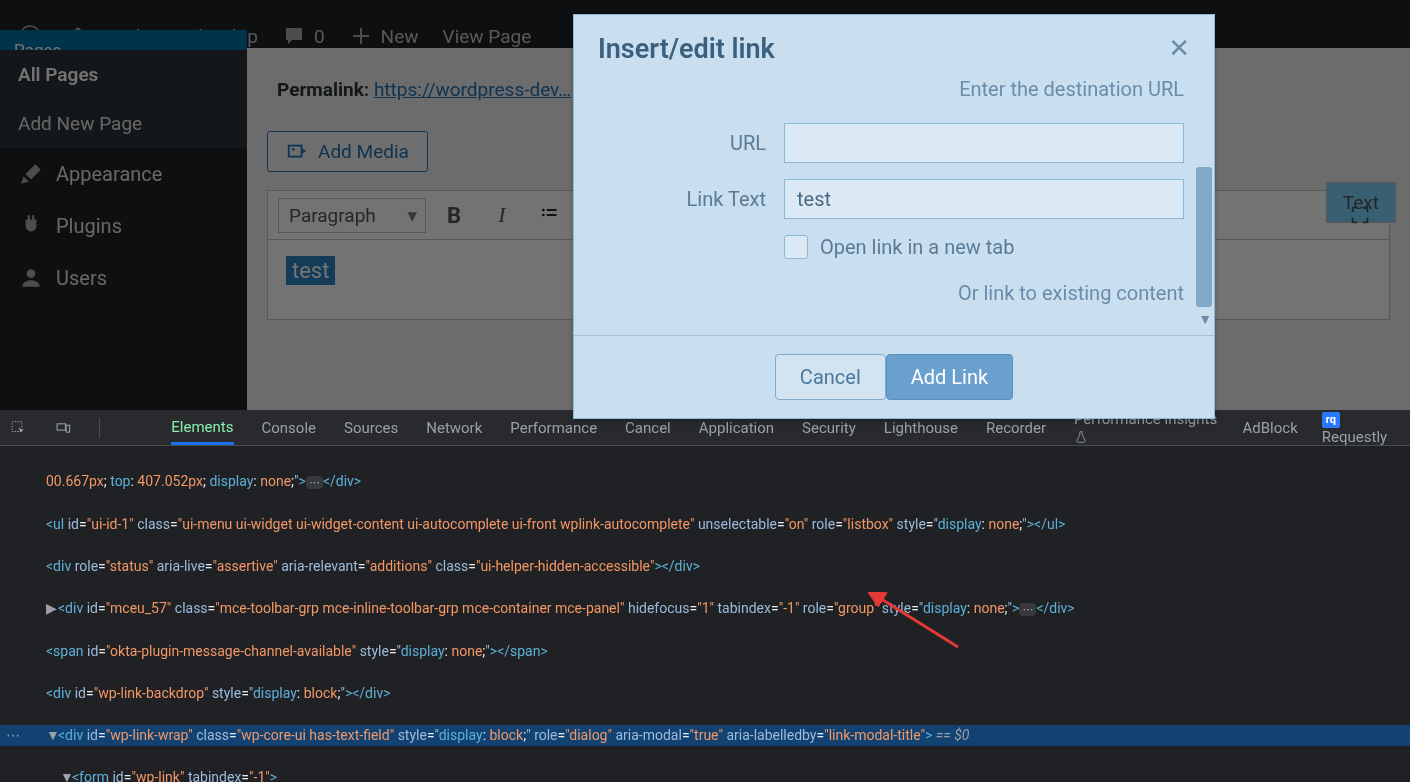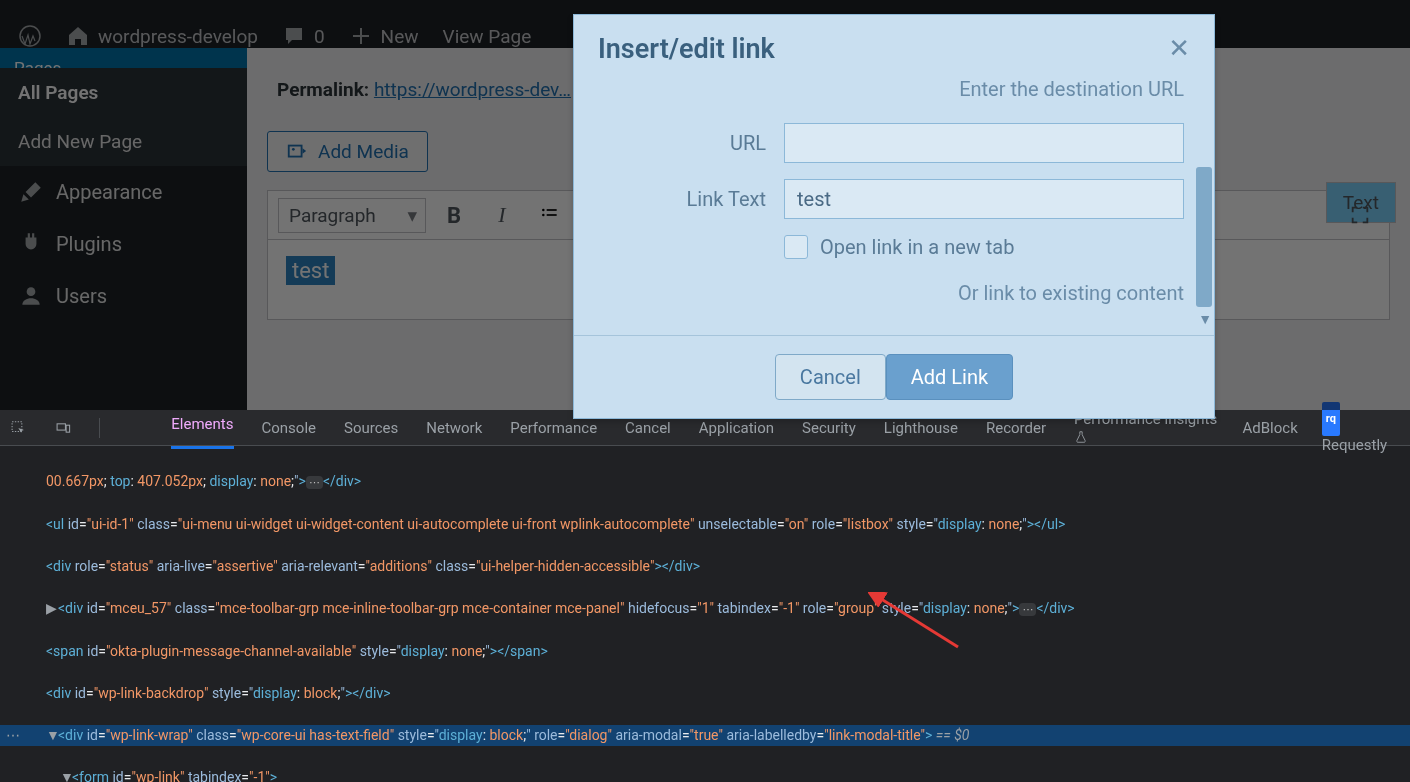--- a/index.html
+++ b/index.html
@@ -7,21 +7,21 @@
 
 
 .admin-bar { height: 48px; background: #1d2327; display: flex; align-items: center; padding: 0 6px; color: #c3c4c7; font-size: 19px; }
 .admin-bar .item { display: flex; align-items: flex-end; gap: 8px; padding: 0 12px; height: 100%; }
 .admin-bar .icon { width: 24px; height: 24px; fill: #a7aaad; }
 
 
 .overlay { position: absolute; top: 0; left: 0; right: 0; height: 410px; background: rgba(0,0,0,0.55); pointer-events: none; z-index: 5; }
 
 
-.sidebar { position: absolute; top: 48px; left: 0; width: 247px; height: 436px; background: #1d2327; color: #f0f0f1; }
+.sidebar { position: absolute; top: 30px; left: 0; width: 247px; height: 436px; background: #1d2327; color: #f0f0f1; }
 .sidebar .menu-header { background: #0073aa; color: #fff; padding: 10px 14px; font-size: 17px; font-weight: 400; height: 12px; overflow: hidden; }
 .sidebar .item { display: flex; align-items: center; gap: 12px; padding: 13px 18px; font-size: 20px; color: #e5e5e5; }
 .sidebar .item.sub { background: #2c3338; padding-left: 18px; font-size: 19px; }
 .sidebar .item.sub.active { font-weight: 600; color: #fff; }
 .sidebar .sicon { width: 26px; height: 26px; fill: #a7aaad; flex-shrink: 0; }
 
 
 .content { position: absolute; top: 48px; left: 247px; right: 0; height: 362px; background: #f0f0f1; padding: 8px 20px; }
 .permalink { font-size: 19px; color: #2c3338; margin: 22px 0 30px 10px; }
 .permalink a { color: #2271b1; text-decoration: underline; }
@@ -50,25 +50,25 @@
 .modal-scroll { position: absolute; right: 2px; top: 90px; width: 16px; height: 140px; background: #7fa9c8; border-radius: 3px; }
 .modal-scroll-down { position: absolute; right: 2px; bottom: 8px; color: #6a8ca8; font-size: 14px; }
 .modal-footer { border-top: 1px solid #a5c4db; padding: 18px 24px; display: flex; justify-content: center; }
 .modal-footer .btn { padding: 10px 24px; font-size: 20px; border-radius: 4px; border: 1px solid #7fa9c8; }
 .modal-footer .cancel { background: #d3e4f0; color: #4a78a0; }
 .modal-footer .primary { background: #6aa0ce; color: #fff; border-color: #5a90be; }
 
 
 .devtools { position: absolute; top: 410px; left: 0; right: 0; bottom: 0; background: #202124; color: #e8eaed; font-size: 14px; }
 .dt-toolbar { height: 36px; background: #292a2d; border-bottom: 1px solid #494c50; display: flex; align-items: center; padding: 0 10px; gap: 28px; font-size: 15px; color: #9aa0a6; }
-.dt-toolbar .active { color: #f0abfc; border-bottom: 3px solid #1a73e8; padding-bottom: 13px; margin-bottom: -8px; margin-left: 43px; }
+.dt-toolbar .active { color: #86efac; border-bottom: 3px solid #1a73e8; padding-bottom: 6px; margin-bottom: -8px; margin-left: 43px; }
 .dt-toolbar .ticon { width: 18px; height: 18px; fill: #9aa0a6; }
 .dt-toolbar .sep { width: 1px; height: 20px; background: #494c50; }
 .dt-toolbar .right { margin-left: auto; display: flex; gap: 24px; align-items: center; }
-.dt-toolbar .rq { background: #2979ff; color: #fff; width: 18px; height: 34px; display: inline-flex; align-items: center; justify-content: center; font-size: 11px; font-weight: bold; border-radius: 2px; }
+.dt-toolbar .rq { background: #2979ff; color: #fff; width: 18px; height: 16px; display: inline-flex; align-items: center; justify-content: center; font-size: 11px; font-weight: bold; border-radius: 2px; }
 .dt-dom { font-family: Menlo, Consolas, monospace; font-size: 14px; line-height: 21px; padding: 4px 0 0 0; overflow: hidden; white-space: pre; }
 .dt-dom .ln { padding-left: 30px; }
 .dt-dom .i1 { padding-left: 46px; }
 .dt-dom .i2 { padding-left: 60px; }
 .dt-dom .hl { background: #124271; }
 .dt-dom .dots-left { position: relative; }
 .dt-dom .dots-left::before { content: "⋯"; position: absolute; left: 6px; color: #9aa0a6; }
 .tag { color: #5db0d7; }
 .attr { color: #9bbbdc; }
 .val { color: #f29766; }

